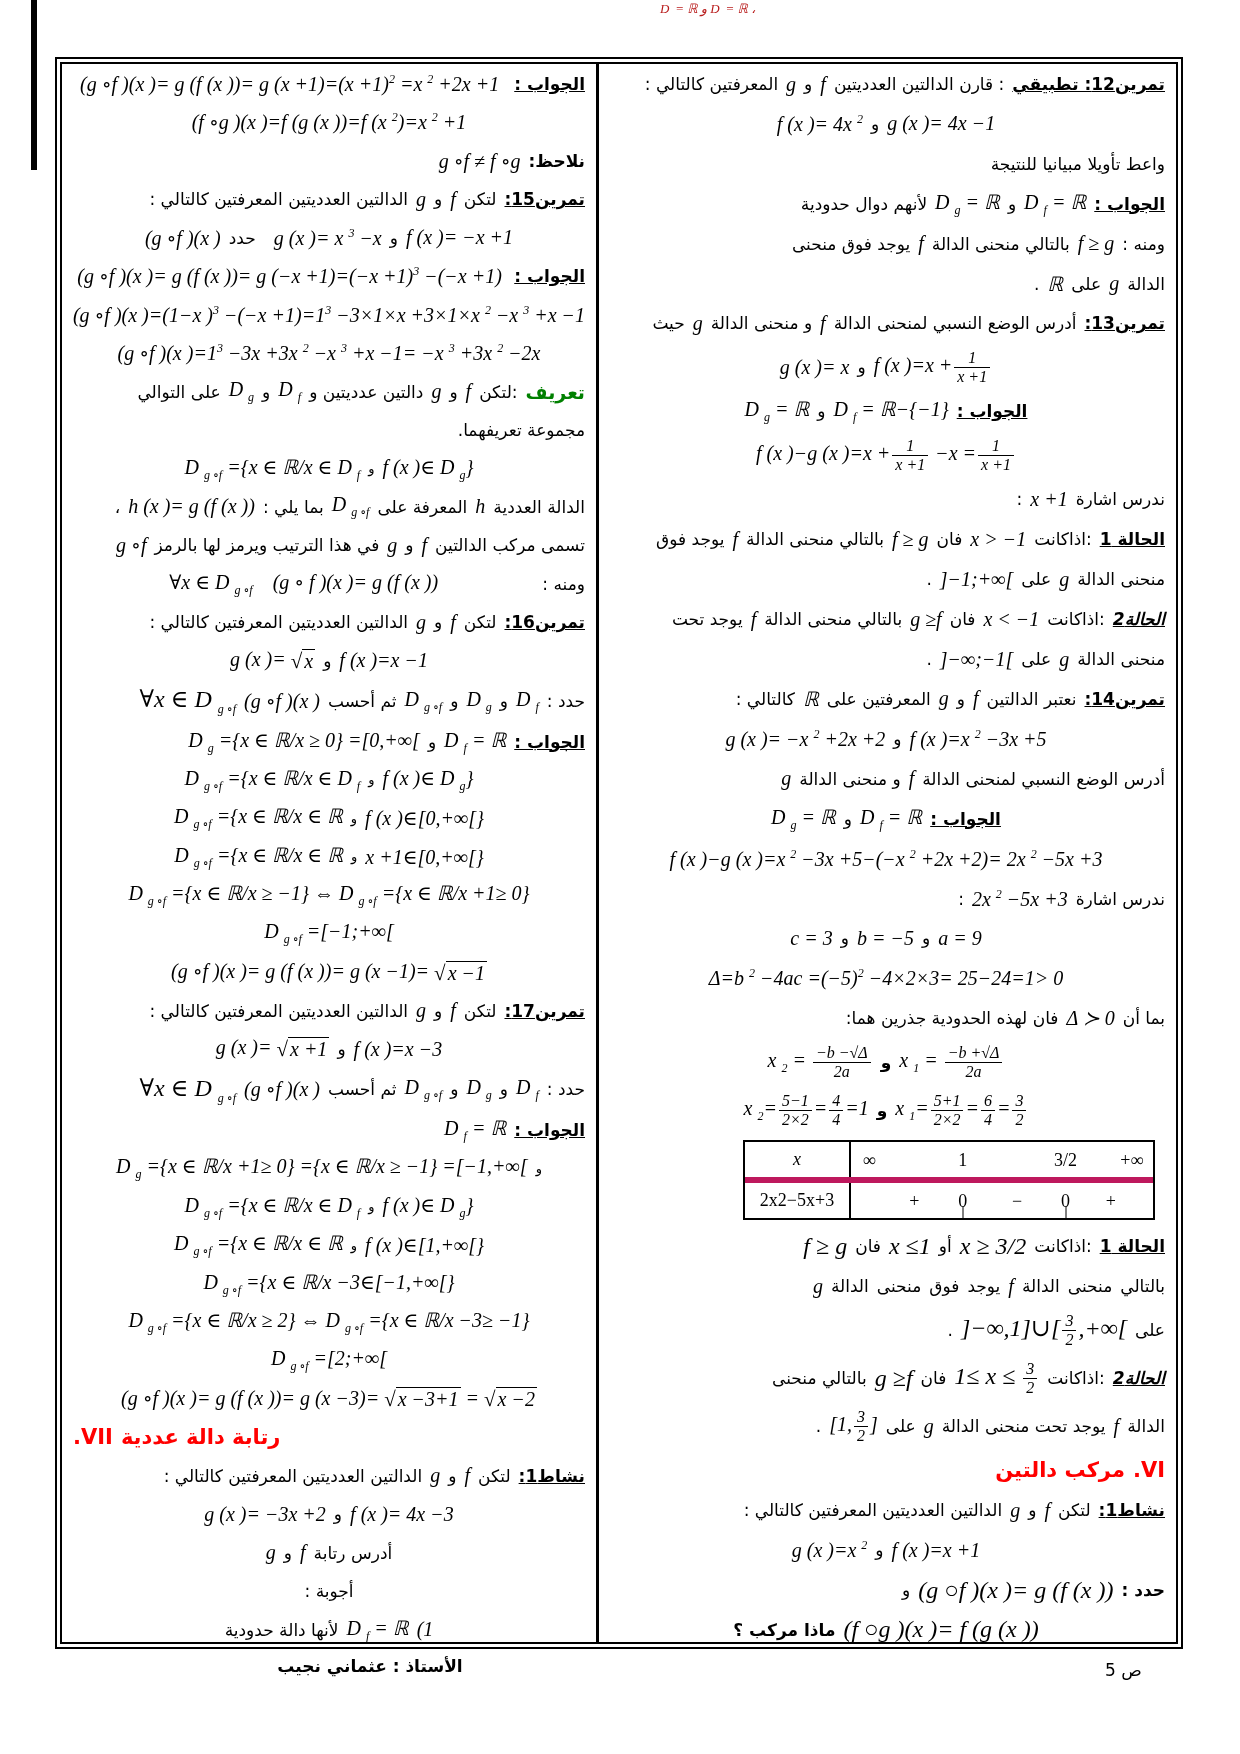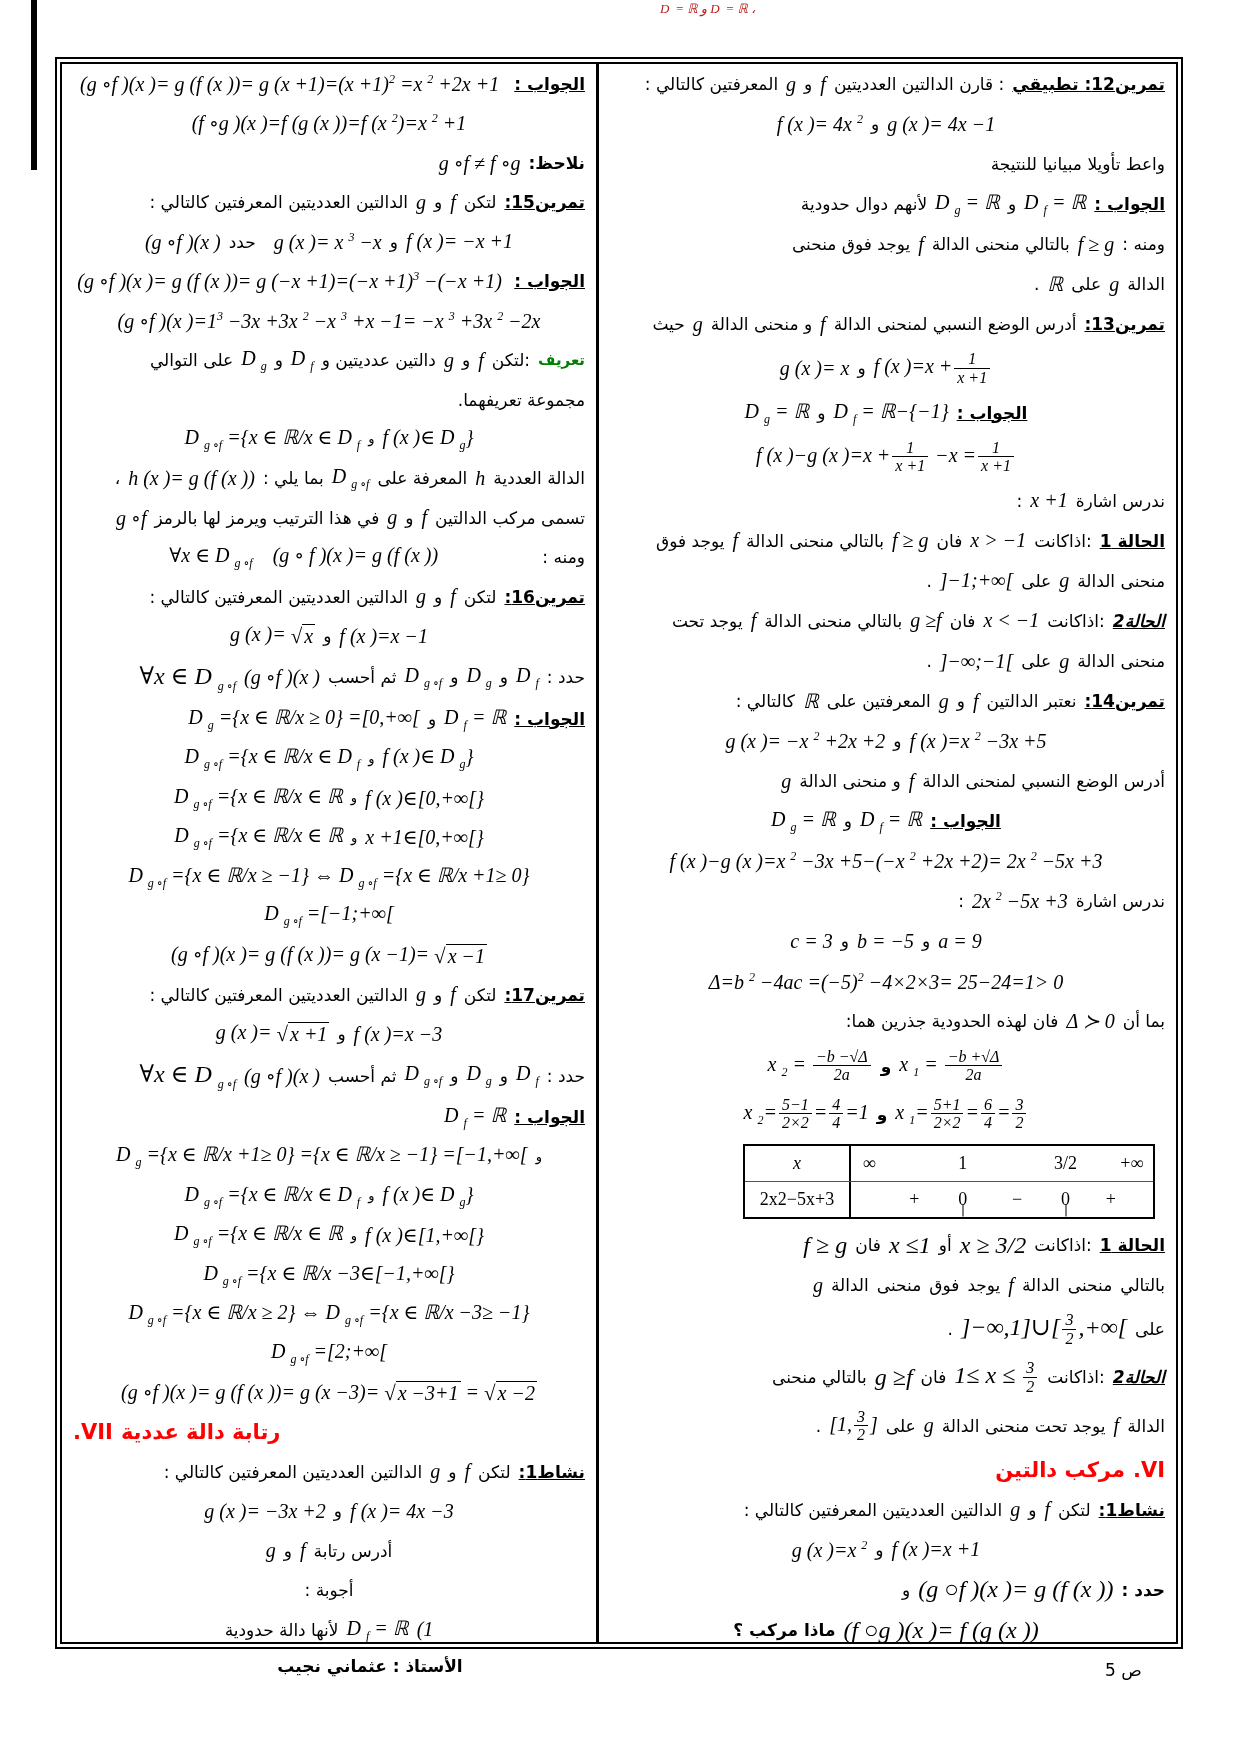--- a/index.html
+++ b/index.html
@@ -16,36 +16,36 @@
   .a-center{justify-content:center;}
   .a-left{justify-content:flex-start;}
   .a-right.ltr{justify-content:center;}
   .spread{justify-content:space-between;}
   .split > *:last-child{margin-left:auto;margin-right:auto;}
   .ar{font-family:"DejaVu Sans",sans-serif;font-size:17px;direction:rtl;unicode-bidi:isolate;white-space:pre;color:#000;}
   .m{font-family:"Liberation Serif","DejaVu Serif",serif;font-style:italic;font-size:20px;direction:ltr;unicode-bidi:isolate;white-space:pre;color:#000;display:inline-block;}
   .st-b{font-weight:bold;}
   .st-bu{font-weight:bold;text-decoration:underline;}
   .st-bui{font-weight:bold;font-style:italic;text-decoration:underline;}
-  .st-grn{color:#008000;font-weight:bold;font-size:15px;}
+  .st-grn{color:#008000;font-weight:bold;font-size:19px;}
   .st-red{color:#ff0000;font-weight:bold;font-size:21px;}
   .st-sm{font-size:13px;}
   .st-L{font-size:24px;}
   .m sup{font-size:12px;font-style:italic;}
   .m sub{font-size:12px;font-style:italic;}
   .frac{display:inline-flex;flex-direction:column;text-align:center;vertical-align:middle;font-size:16px;line-height:1.1;margin:0 2px;}
   .frac .den{border-top:1.4px solid #000;padding:0 3px;}
   .frac .num{padding:0 3px;}
   .sqrt{display:inline-flex;align-items:flex-start;vertical-align:middle;}
   .sqrt .rad{font-style:normal;font-size:21px;}
   .sqrt .vinc{border-top:1.6px solid #000;padding:0 2px;}
   .a-table{justify-content:flex-end;padding-right:18px;}
   .sign-table{border:2px solid #000;width:408px;font-family:"Liberation Serif","DejaVu Serif",serif;font-size:18px;background:#fff;}
   .st-row{height:35px;display:flex;}
-  .st-row + .st-row{border-top:1px solid #be185d;}
+  .st-row + .st-row{border-top:6px solid #be185d;}
   .st-lab{width:104px;border-right:2px solid #000;display:flex;align-items:center;justify-content:center;font-style:italic;}
   .st-vals{flex:1;position:relative;}
   .st-item{position:absolute;top:50%;transform:translate(-50%,-50%);}
   .st-item.has-tick::after{content:"";position:absolute;left:50%;top:16px;width:1px;height:12px;background:#000;}
   .footer-teacher{position:absolute;left:205px;top:1656px;width:330px;text-align:center;font-family:"DejaVu Sans",sans-serif;font-weight:bold;font-size:17px;direction:rtl;}
   .footer-page{position:absolute;left:1105px;top:1660px;font-family:"DejaVu Sans",sans-serif;font-size:17px;direction:rtl;}
   .artifact-bar{position:absolute;left:31px;top:0;width:6px;height:170px;background:#000;}
   .artifact-text{position:absolute;left:660px;top:1px;font-family:"Liberation Serif",serif;font-style:italic;font-size:13px;color:#b91c1c;direction:rtl;}
 </style>
 </head>
@@ -80,20 +80,23 @@
         <div class="line ltr a-center">
           <span class="m" dir="ltr">(g ∘f )(x )</span>
           <span class="ar" dir="rtl">حدد</span>
           <span class="m" dir="ltr">  g (x )= x <sup>3</sup> −x</span>
           <span class="ar" dir="rtl">و</span>
           <span class="m" dir="ltr">f (x )= −x +1</span>
         </div>
         <div class="line rtl a-right split">
           <span class="ar st-bu" dir="rtl">الجواب :</span>
           <span class="m" dir="ltr">(g ∘f )(x )= g (f (x ))= g (−x +1)=(−x +1)<sup>3</sup> −(−x +1)</span>
+        </div>
+        <div class="line ltr a-center">
+          <span class="m" dir="ltr">(g ∘f )(x )=(1−x )<sup>3</sup> −(−x +1)=1<sup>3</sup> −3×1×x +3×1×x <sup>2</sup> −x <sup>3</sup> +x −1</span>
         </div>
         <div class="line ltr a-center">
           <span class="m" dir="ltr">(g ∘f )(x )=1<sup>3</sup> −3x +3x <sup>2</sup> −x <sup>3</sup> +x −1= −x <sup>3</sup> +3x <sup>2</sup> −2x</span>
         </div>
         <div class="line rtl a-right">
           <span class="ar st-grn" dir="rtl">تعريف</span>
           <span class="ar" dir="rtl">:لتكن</span>
           <span class="m" dir="ltr">f</span>
           <span class="ar" dir="rtl">و</span>
           <span class="m" dir="ltr">g</span>

